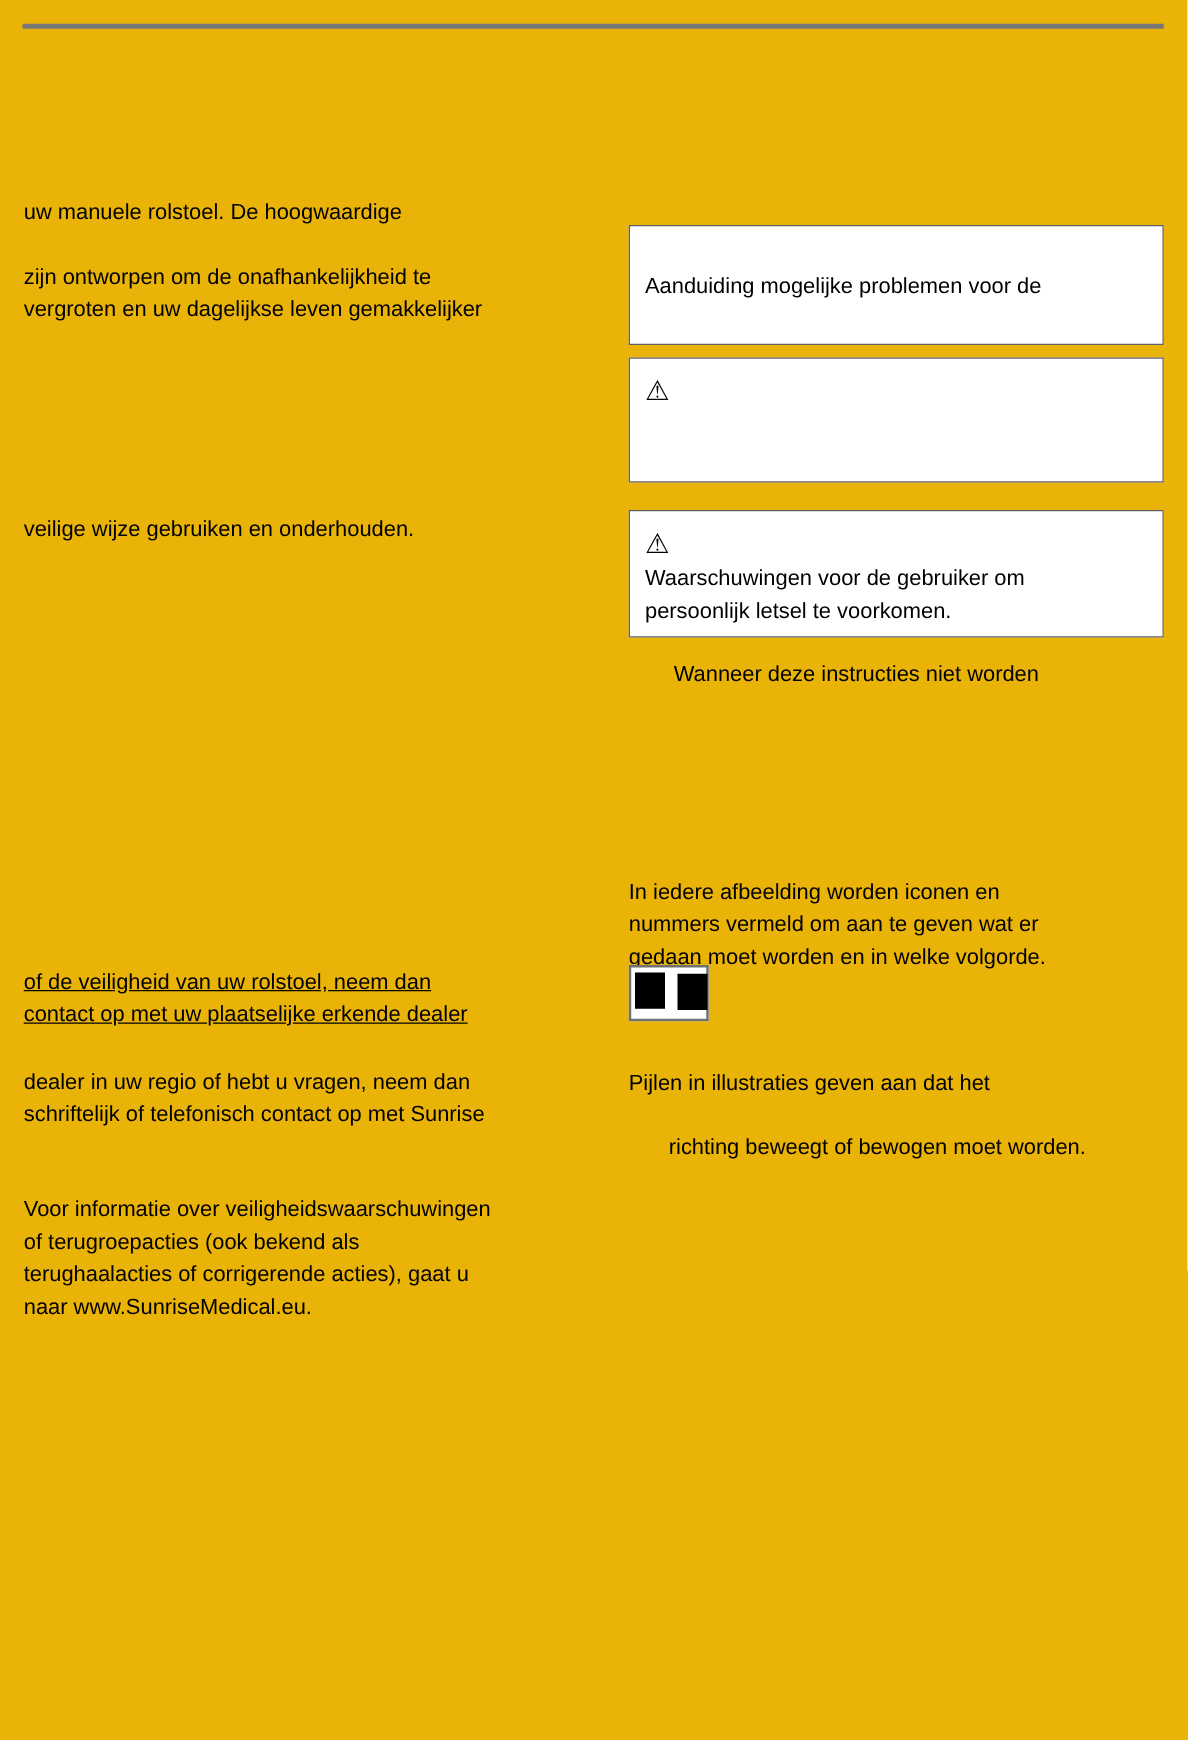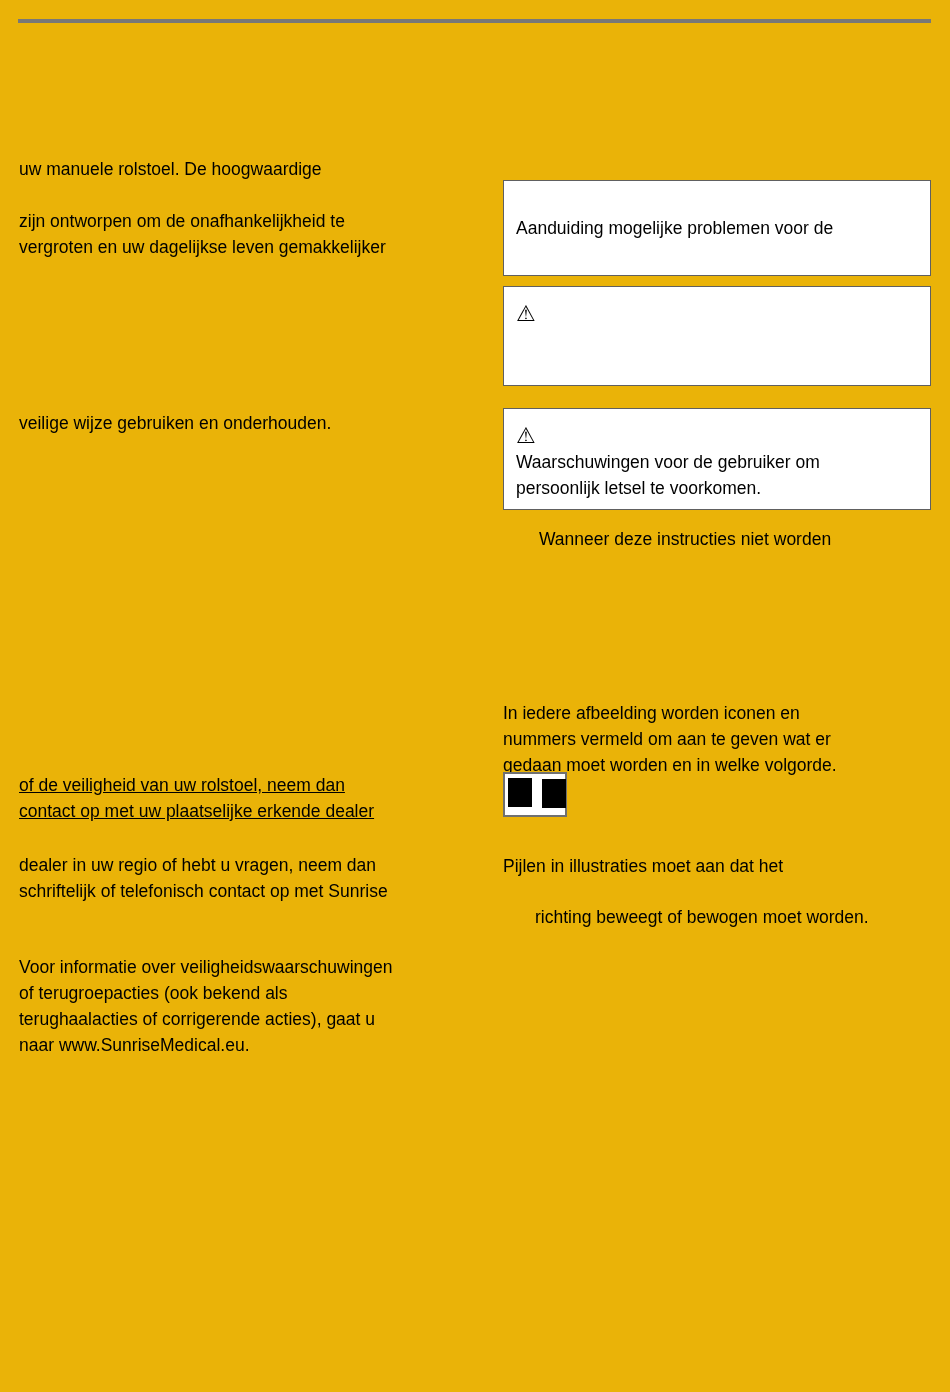--- a/index.html
+++ b/index.html
@@ -137,16 +137,16 @@
   <p class="para rp1">Wanneer deze instructies niet worden</p>
   <p class="para rp2">In iedere afbeelding worden iconen en
 nummers vermeld om aan te geven wat er
 gedaan moet worden en in welke volgorde.</p>
 
   <div class="figure">
     <div class="sq sq1"></div>
     <div class="sq sq2"></div>
   </div>
 
-  <p class="para rp3">Pijlen in illustraties moet aan dat het</p>
+  <p class="para rp3">Pijlen in illustraties geven aan dat het</p>
   <p class="para rp4">richting beweegt of bewogen moet worden.</p>
 
 </div>
 
 </body></html>

